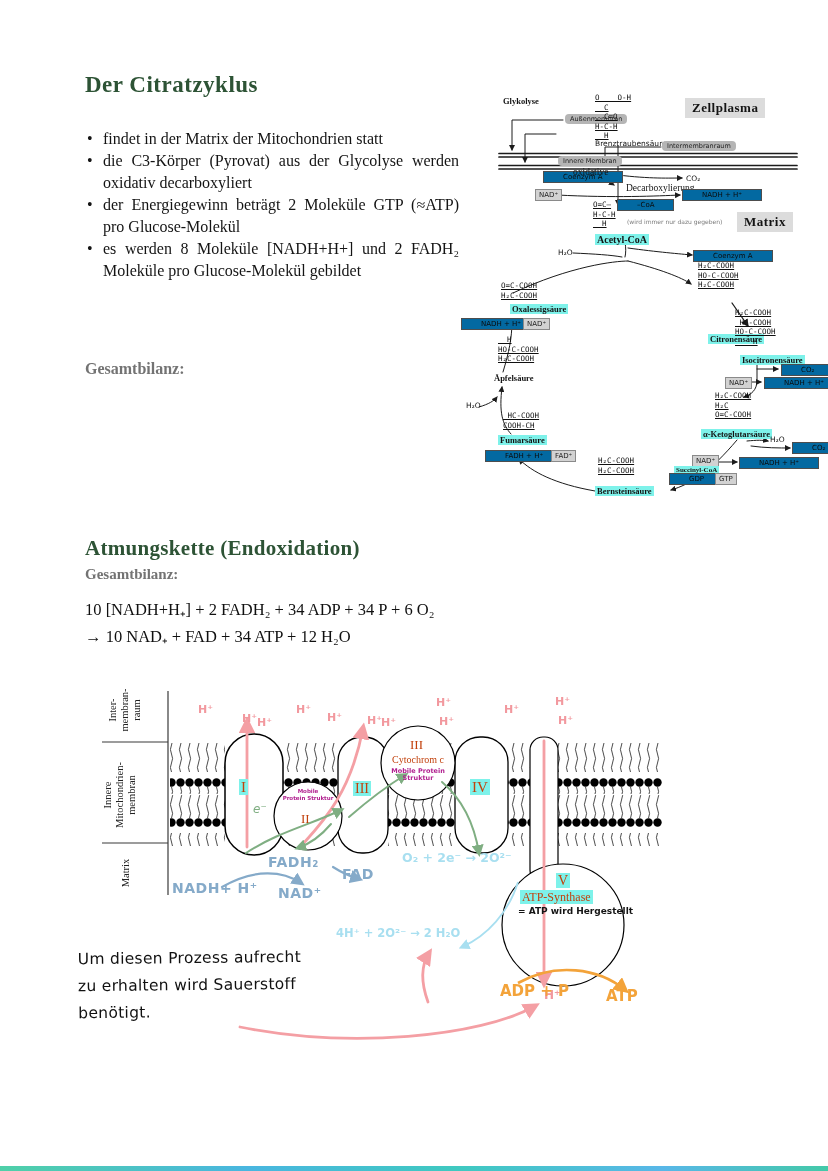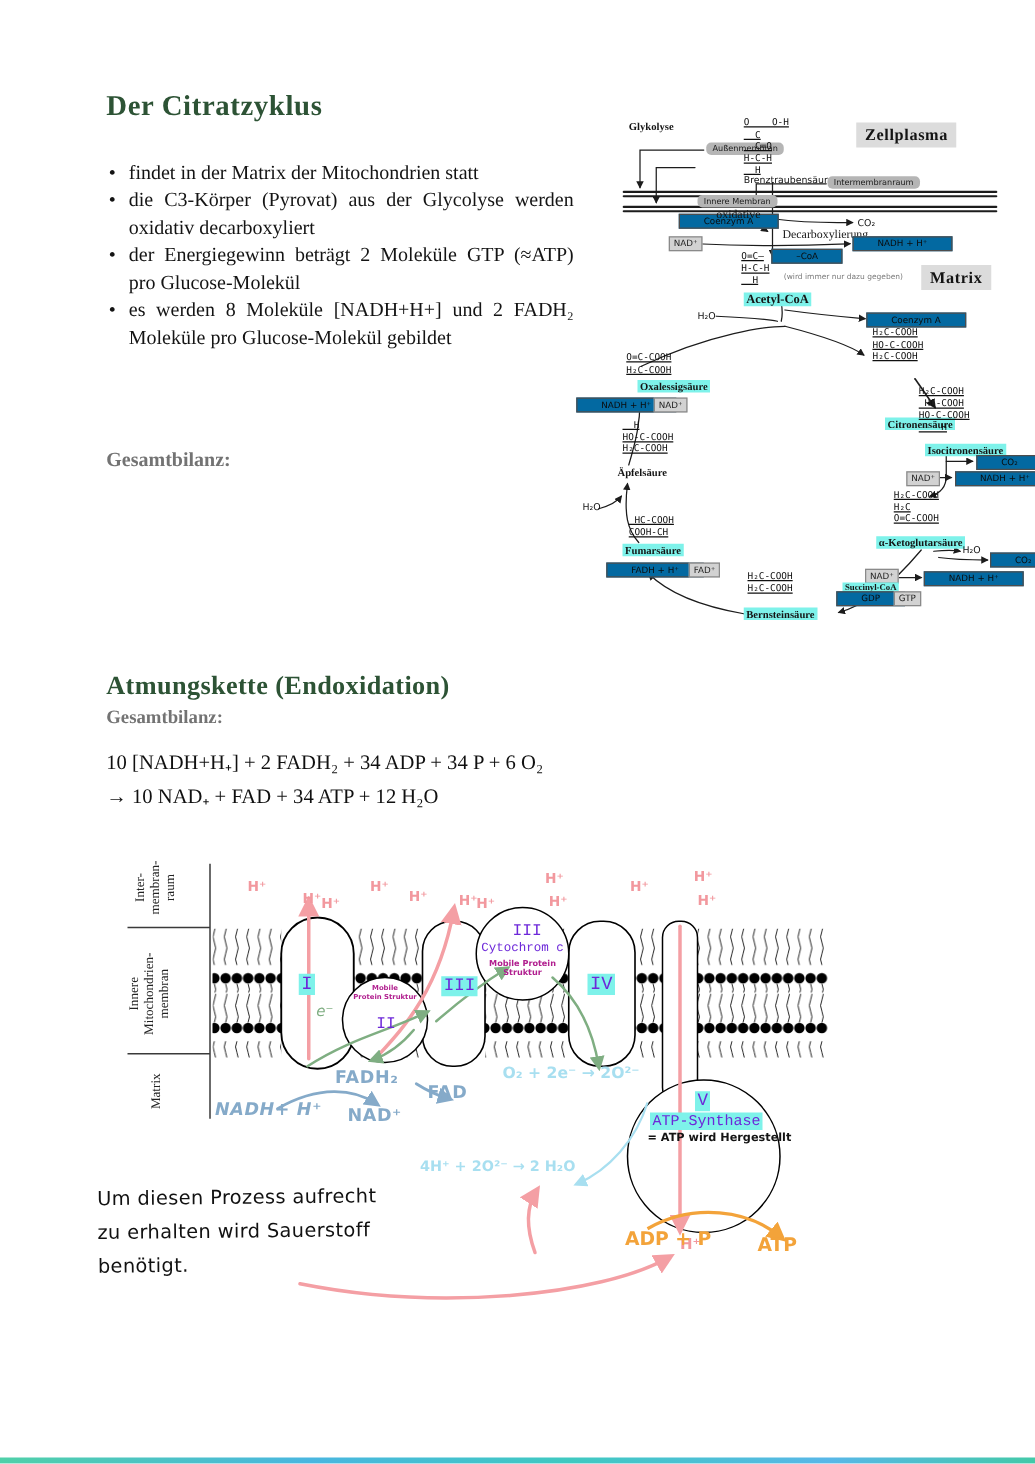--- a/index.html
+++ b/index.html
@@ -38,21 +38,21 @@
           font-size:13px;padding:2px 7px;letter-spacing:.5px;}
   .serif9{position:absolute;font-family:"Liberation Serif",serif;font-size:9.5px;white-space:nowrap;}
 
   
   .mem{position:absolute;left:50px;top:675px;width:730px;height:400px;font-family:"DejaVu Sans",sans-serif;}
   .mem svg{position:absolute;left:0;top:0;}
   .mem-rot{position:absolute;display:flex;align-items:center;justify-content:center;text-align:center;
            transform:rotate(-90deg);font-family:"Liberation Serif",serif;font-size:10.5px;line-height:12px;
            color:#222;white-space:pre-line;}
   .hplus{position:absolute;color:#f2989e;font-weight:bold;font-size:11px;white-space:nowrap;}
-  .roman{position:absolute;font-family:Liberation Mono, monospace;font-size:15px;color:#6d28d9;white-space:nowrap;}
+  .roman{position:absolute;font-family:Liberation Serif, serif;font-size:15px;color:#c2410c;white-space:nowrap;}
   .hand-teal{position:absolute;color:#85aac9;font-weight:bold;font-size:14px;white-space:nowrap;letter-spacing:.5px;}
   .hand-cyan{position:absolute;color:#a8dff0;font-weight:bold;font-size:12.5px;white-space:nowrap;}
   .hand-orange{position:absolute;color:#f3a33a;font-weight:bold;font-size:15px;white-space:nowrap;}
   .hand-mag{position:absolute;color:#b1208f;font-weight:bold;font-size:6px;line-height:7px;text-align:center;white-space:pre-line;}
   .note{position:absolute;left:78px;top:945px;font-family:"DejaVu Sans",sans-serif;font-size:15.5px;
         line-height:27px;color:#111;transform:rotate(-.6deg);letter-spacing:.3px;}
   .stripe{position:absolute;left:0;bottom:0;width:828px;height:5px;
           background:linear-gradient(90deg,#4fd0a8,#49b6e0 30%,#3fc9c0 55%,#58b7e8 80%,#43c9a8);}
 </style>
 </head>
@@ -308,21 +308,21 @@
     <span class="roman" style="left:334px;top:79px;font-size:10px;width:68px;text-align:center;">Cytochrom c</span>
     <span class="hand-mag" style="left:334px;top:93px;width:68px;font-size:6.5px;">Mobile Protein
 Struktur</span>
     <span class="roman" style="left:420px;top:104px;"><span class="hl">IV</span></span>
     <span class="roman" style="left:506px;top:198px;font-size:14px;"><span class="hl">V</span></span>
     <span class="roman" style="left:470px;top:215px;font-size:12px;"><span class="hl">ATP-Synthase</span></span>
     <span class="abs" style="left:468px;top:231px;font-weight:bold;font-size:9px;white-space:nowrap;">= ATP wird Hergestellt</span>
 
     <span class="abs" style="left:203px;top:127px;color:#7fae82;font-size:12px;font-style:italic;">e⁻</span>
 
-    <span class="hand-teal" style="left:122px;top:205px;font-style:italic;">NADH+ H⁺</span>
+    <span class="hand-teal" style="left:122px;top:205px;">NADH+ H⁺</span>
     <span class="hand-teal" style="left:228px;top:210px;">NAD⁺</span>
     <span class="hand-teal" style="left:218px;top:179px;">FADH₂</span>
     <span class="hand-teal" style="left:292px;top:191px;">FAD</span>
     <span class="hand-cyan" style="left:352px;top:175px;">O₂ + 2e⁻ → 2O²⁻</span>
     <span class="hand-cyan preline" style="left:286px;top:251px;font-size:11.5px;line-height:15px;">4H⁺ + 2O²⁻
 → 2 H₂O</span>
     <span class="hand-orange" style="left:450px;top:307px;">ADP + P</span>
     <span class="hand-orange" style="left:556px;top:312px;">ATP</span>
   </div>
 

